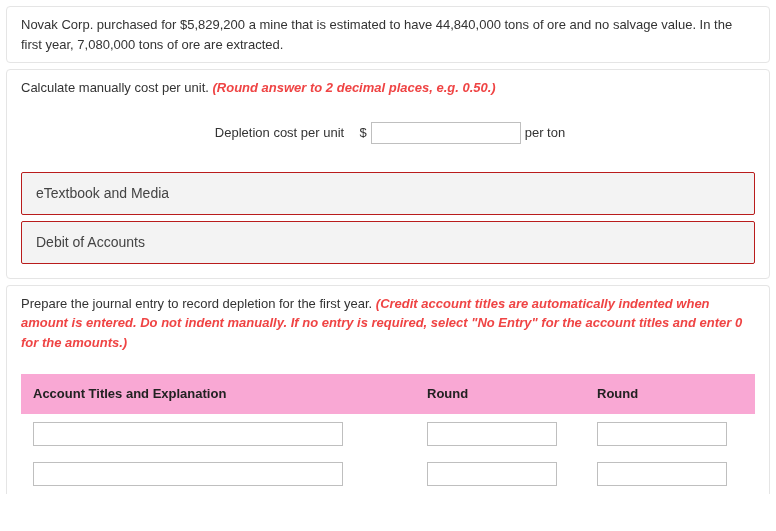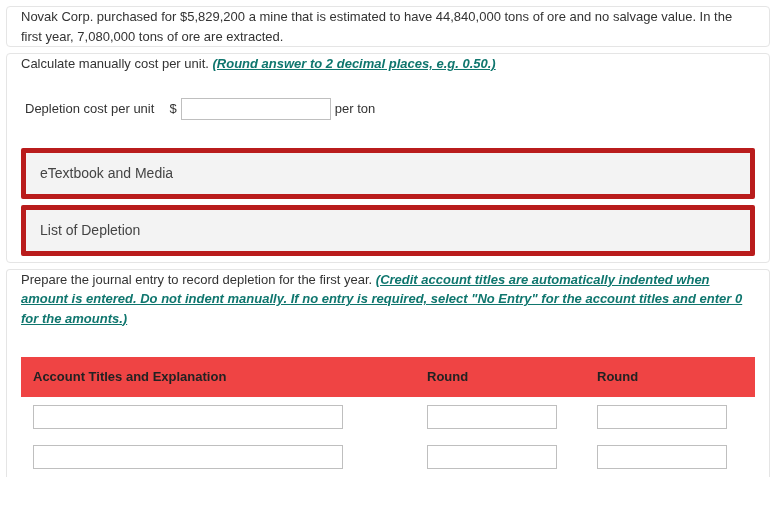--- a/index.html
+++ b/index.html
@@ -8,74 +8,74 @@
     background: #fff;
     width: 776px;
     font-size: 13px;
     color: #333;
     line-height: 1.5;
   }
   .panel {
     border: 1px solid #e5e5e5;
     border-radius: 4px;
     margin: 6px;
-    padding: 0 14px;
+    padding: 8px 14px;
     background: #fff;
   }
   .problem-text {
     color: #333;
     font-size: 13px;
   }
   .instruction {
     color: #333;
     font-size: 13px;
     margin-bottom: 24px;
   }
   .red {
-    color: #0f766e;
+    color: #ef4444;
     font-weight: bold;
     font-style: italic;
-    text-decoration: underline;
   }
   .input-row {
     display: flex;
     align-items: center;
     gap: 4px;
     margin: 6px 0 28px 4px;
     font-size: 13px;
     color: #333;
+    justify-content: center;
   }
   .text-input {
     border: 1px solid #bfbfbf;
     height: 22px;
     width: 150px;
     padding: 2px 4px;
     font-size: 13px;
   }
   .accordion {
     background: #f3f3f3;
-    border: 5px solid #b91c1c;
+    border: 1px solid #b91c1c;
     border-radius: 2px;
     padding: 10px 14px;
     margin: 6px 0;
     font-size: 14px;
     color: #444;
     cursor: pointer;
   }
   .je-instruction {
     color: #333;
     font-size: 13px;
-    margin-bottom: 29px;
+    margin-bottom: 22px;
   }
   .je-table {
     width: 100%;
     border-collapse: collapse;
   }
   .je-table th {
-    background: #ef4444;
+    background: #f9a8d4;
     text-align: left;
     font-weight: bold;
     font-size: 13px;
     color: #222;
     padding: 10px 12px;
   }
   .je-table th.debit, .je-table th.credit {
     width: 170px;
   }
   .je-table td {
@@ -112,21 +112,21 @@
     <span>Depletion cost per unit</span>
     &nbsp;&nbsp;
     <span>$</span>
     <input type="text" class="text-input" value="" style="">
     <span>per ton</span>
   </div>
   <div class="accordion">
     <span>eTextbook and Media</span>
   </div>
   <div class="accordion">
-    <span>List of Depletion</span>
+    <span>Debit of Accounts</span>
   </div>
 </div>
 
 <div class="panel" style="border-bottom:none; border-bottom-left-radius:0; border-bottom-right-radius:0; padding-bottom:0;">
   <p class="je-instruction">
     <span>Prepare the journal entry to record depletion for the first year. </span><span class="red">(Credit account titles are automatically indented when amount is entered. Do not indent manually. If no entry is required, select "No Entry" for the account titles and enter 0 for the amounts.)</span>
   </p>
   <table class="je-table">
     <thead>
       <tr>

